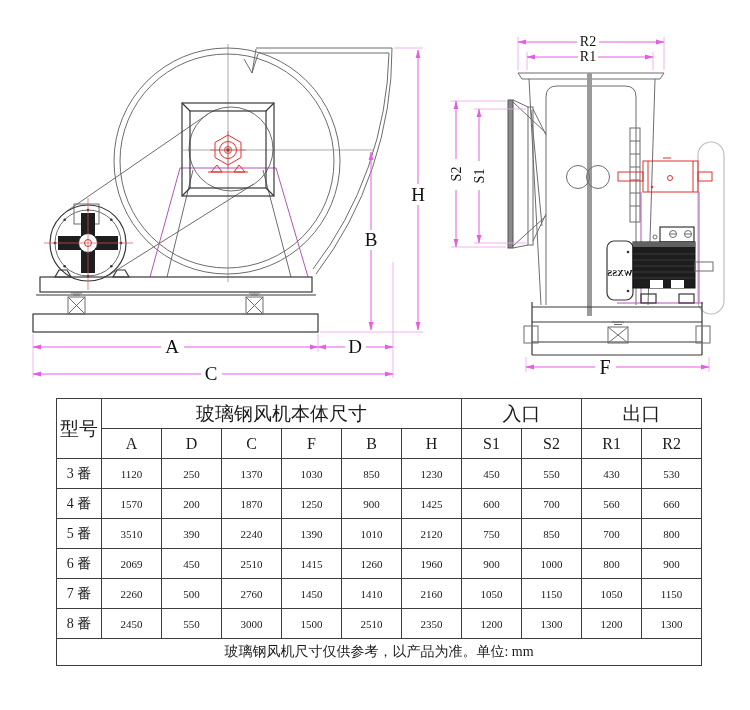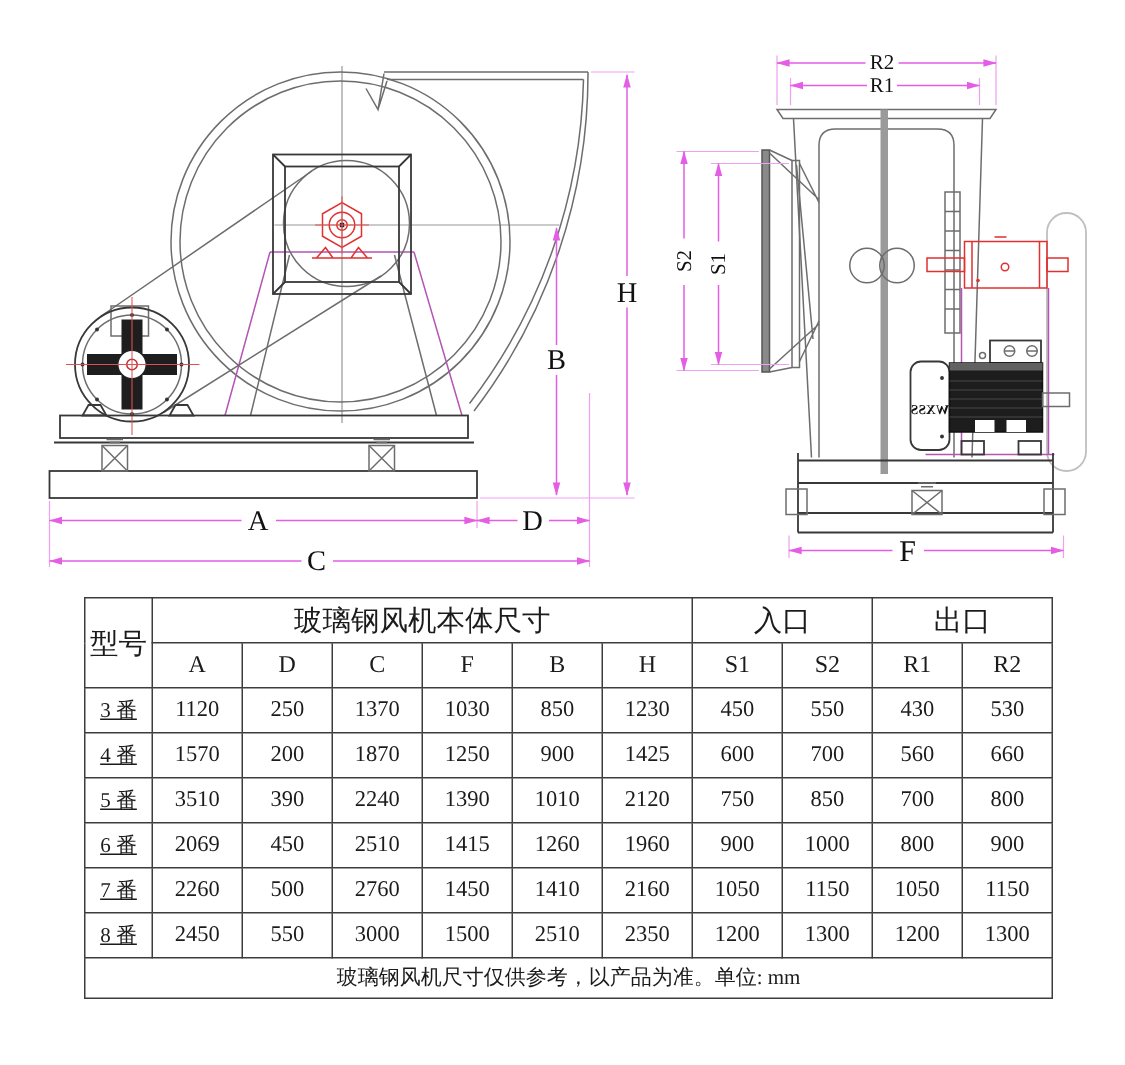--- a/index.html
+++ b/index.html
@@ -16,22 +16,22 @@
   .sup{stroke:#b455b4;stroke-width:1;fill:none;}
   .dim{stroke:#e45de4;stroke-width:1;fill:none;}
   .dime{stroke:#efa0ef;stroke-width:0.8;fill:none;}
   .lblbg{fill:#ffffff;stroke:none;}
   .biglbl{font-size:19px;}
   .smlbl{font-size:14px;}
   table.spec{border-collapse:collapse;table-layout:fixed;width:645px;margin:2px 0 0 56px;background:#fff;}
   table.spec th,table.spec td{border:1px solid #3d3d3d;text-align:center;vertical-align:middle;padding:0;font-weight:normal;}
   .h-cn{font-size:19px;height:29px;}
   .h-letter{font-size:16px;height:29px;}
-  .c-model{font-size:14px;height:29px;text-decoration:underline;}
-  .c-num{font-size:15px;height:29px;}
+  .c-model{font-size:14px;height:29px;}
+  .c-num{font-size:11px;height:29px;}
   .foot-row td{font-size:14px;height:26px;}
   .unit-label{}
 </style>
 </head>
 <body>
 
 <div class="draw-wrap">
 <svg width="750" height="396" viewBox="0 0 750 396">
   <defs>
     <marker id="ar" markerWidth="9" markerHeight="6" refX="8.4" refY="2.5" orient="auto-start-reverse" markerUnits="userSpaceOnUse" viewBox="0 0 9 5">

